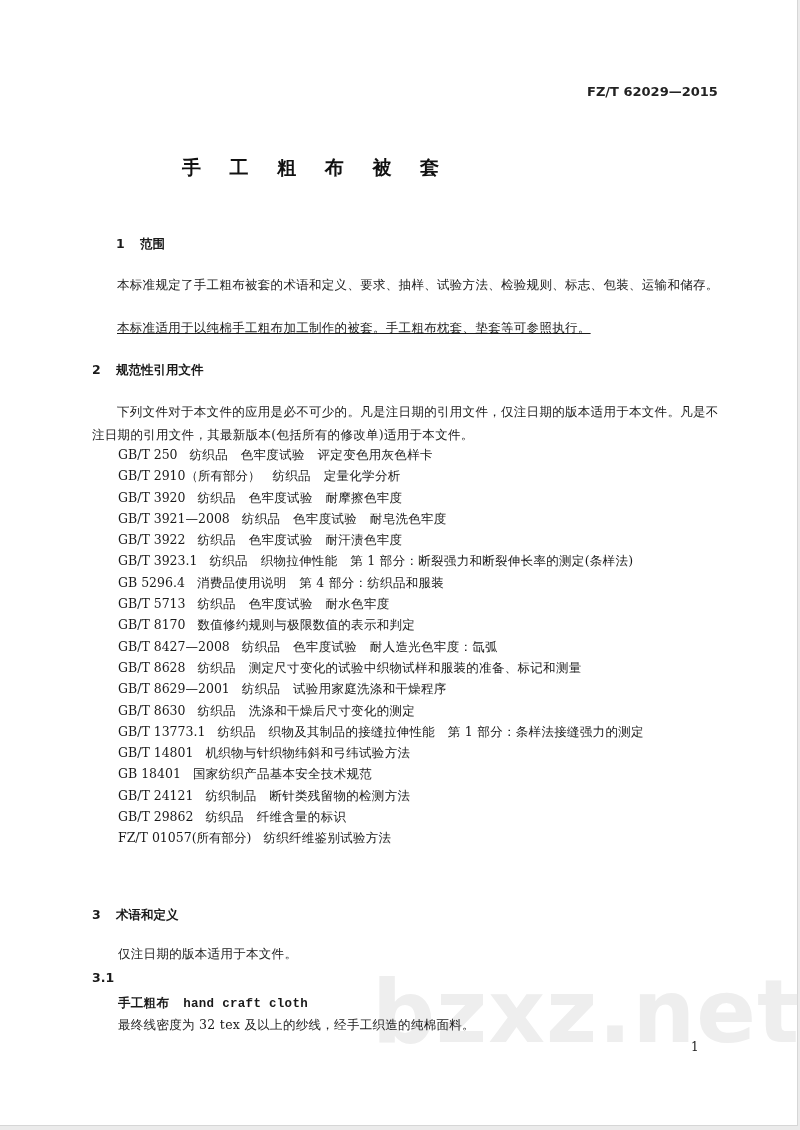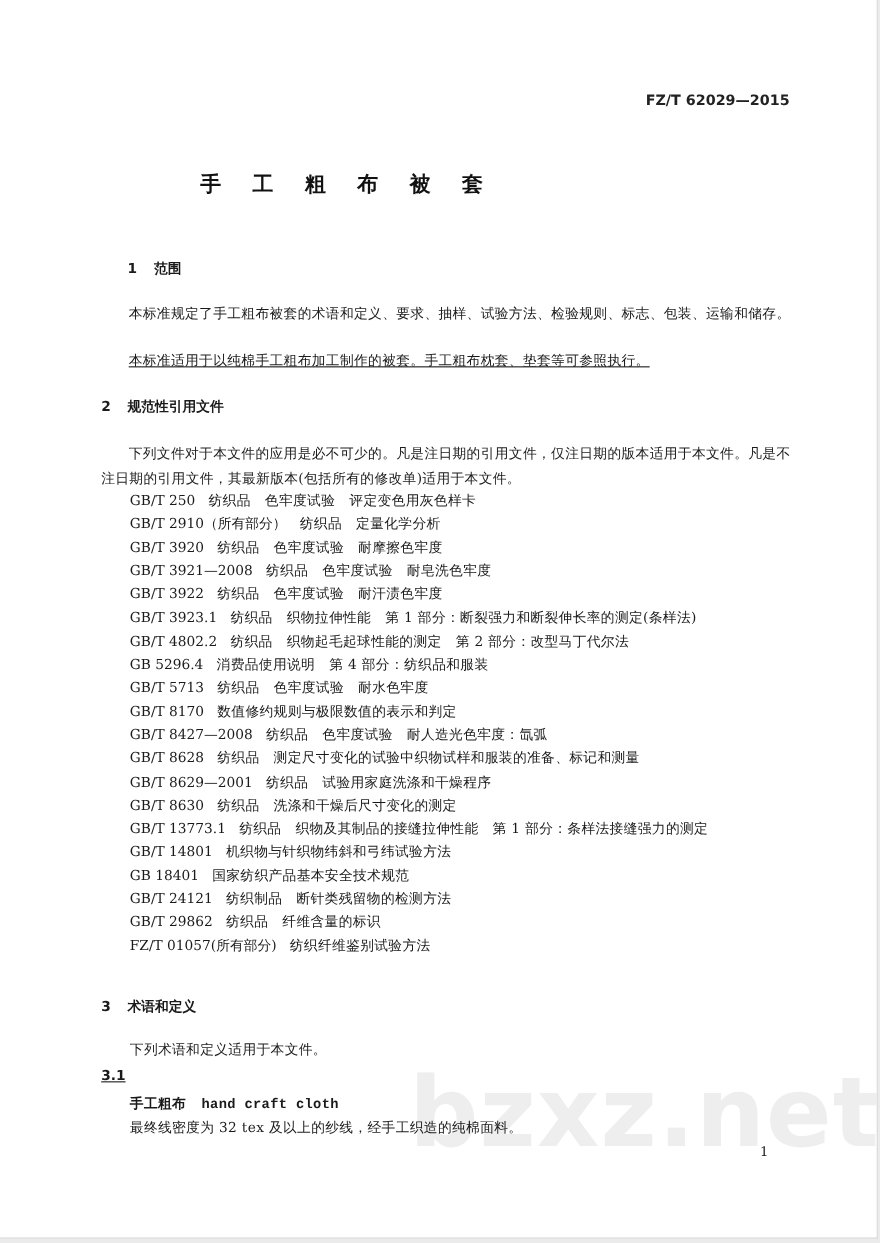--- a/index.html
+++ b/index.html
@@ -82,40 +82,39 @@
   </div>
   <div class="abs para" style="top:400px;">下列文件对于本文件的应用是必不可少的。凡是注日期的引用文件，仅注日期的版本适用于本文件。凡是不注日期的引用文件，其最新版本(包括所有的修改单)适用于本文件。</div>
 
   <div class="abs refs">
     <div class="ref-row"><span class="code">GB/T 250</span><span class="title">纺织品　色牢度试验　评定变色用灰色样卡</span></div>
     <div class="ref-row"><span class="code">GB/T 2910（所有部分）</span><span class="title">纺织品　定量化学分析</span></div>
     <div class="ref-row"><span class="code">GB/T 3920</span><span class="title">纺织品　色牢度试验　耐摩擦色牢度</span></div>
     <div class="ref-row"><span class="code">GB/T 3921—2008</span><span class="title">纺织品　色牢度试验　耐皂洗色牢度</span></div>
     <div class="ref-row"><span class="code">GB/T 3922</span><span class="title">纺织品　色牢度试验　耐汗渍色牢度</span></div>
     <div class="ref-row"><span class="code">GB/T 3923.1</span><span class="title">纺织品　织物拉伸性能　第 1 部分：断裂强力和断裂伸长率的测定(条样法)</span></div>
-    <div class="ref-row"><span class="code">GB/T 4802.2</span><span class="title">纺织品　织物起毛起球性能的测定　第 2 部分：改型马丁代尔法</span></div>
     <div class="ref-row"><span class="code">GB 5296.4</span><span class="title">消费品使用说明　第 4 部分：纺织品和服装</span></div>
     <div class="ref-row"><span class="code">GB/T 5713</span><span class="title">纺织品　色牢度试验　耐水色牢度</span></div>
     <div class="ref-row"><span class="code">GB/T 8170</span><span class="title">数值修约规则与极限数值的表示和判定</span></div>
     <div class="ref-row"><span class="code">GB/T 8427—2008</span><span class="title">纺织品　色牢度试验　耐人造光色牢度：氙弧</span></div>
     <div class="ref-row"><span class="code">GB/T 8628</span><span class="title">纺织品　测定尺寸变化的试验中织物试样和服装的准备、标记和测量</span></div>
     <div class="ref-row"><span class="code">GB/T 8629—2001</span><span class="title">纺织品　试验用家庭洗涤和干燥程序</span></div>
     <div class="ref-row"><span class="code">GB/T 8630</span><span class="title">纺织品　洗涤和干燥后尺寸变化的测定</span></div>
     <div class="ref-row"><span class="code">GB/T 13773.1</span><span class="title">纺织品　织物及其制品的接缝拉伸性能　第 1 部分：条样法接缝强力的测定</span></div>
     <div class="ref-row"><span class="code">GB/T 14801</span><span class="title">机织物与针织物纬斜和弓纬试验方法</span></div>
     <div class="ref-row"><span class="code">GB 18401</span><span class="title">国家纺织产品基本安全技术规范</span></div>
     <div class="ref-row"><span class="code">GB/T 24121</span><span class="title">纺织制品　断针类残留物的检测方法</span></div>
     <div class="ref-row"><span class="code">GB/T 29862</span><span class="title">纺织品　纤维含量的标识</span></div>
     <div class="ref-row"><span class="code">FZ/T 01057(所有部分)</span><span class="title">纺织纤维鉴别试验方法</span></div>
   </div>
 
   <div class="abs heading" style="top:907px;">
     <span class="num">3</span><span>术语和定义</span>
   </div>
-  <div class="abs plain" style="left:118px; top:946px;">下列术语和定义适用于本文件。</div>
-  <div class="abs heading" style="top:970px;text-decoration:underline;">3.1</div>
+  <div class="abs plain" style="left:118px; top:946px;">仅注日期的版本适用于本文件。</div>
+  <div class="abs heading" style="top:970px;">3.1</div>
   <div class="abs plain" style="left:118px; top:995px;">
     <span class="term-cn">手工粗布</span><span class="term-en">hand craft cloth</span>
   </div>
   <div class="abs plain" style="left:118px; top:1017px;">最终线密度为 32 tex 及以上的纱线，经手工织造的纯棉面料。</div>
 
   <div class="abs page-num">1</div>
 </div>
 
 </body></html>

